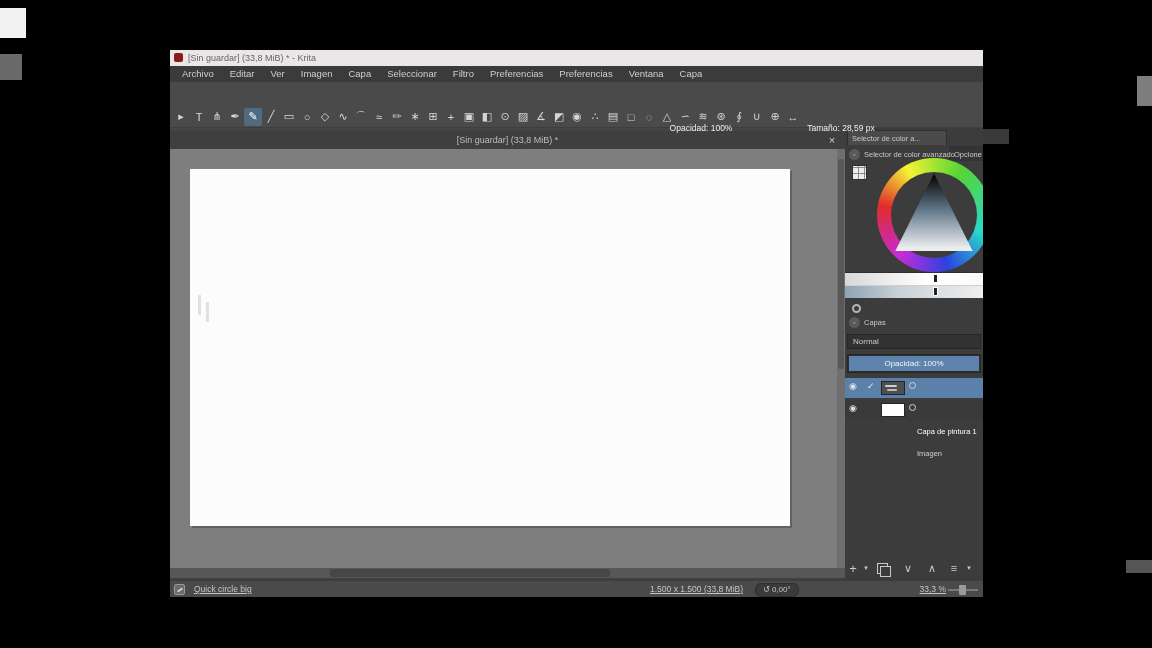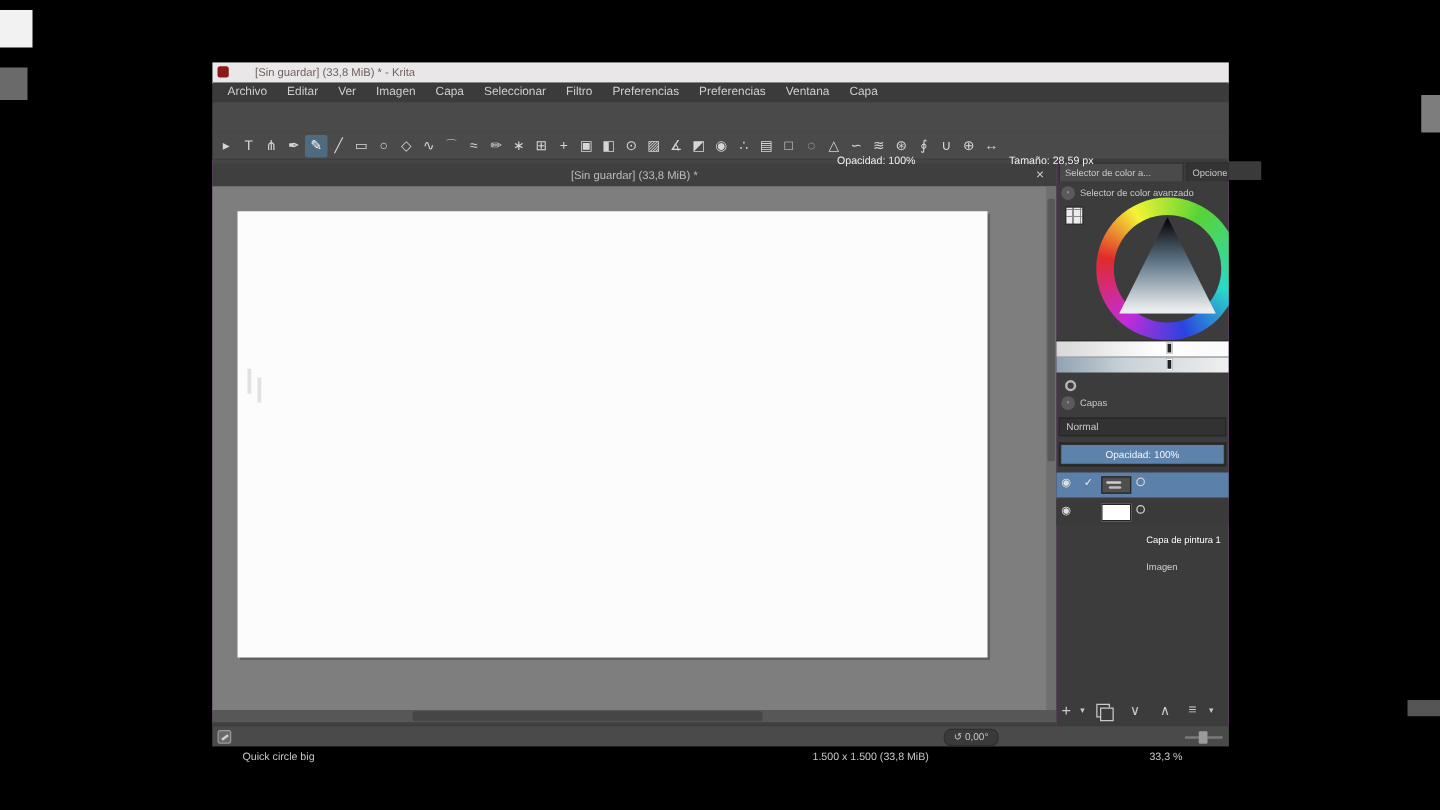--- a/index.html
+++ b/index.html
@@ -7,21 +7,21 @@
          font-family:"Liberation Sans","DejaVu Sans",sans-serif;cursor:default;
          -webkit-font-smoothing:antialiased;}
   .a{position:absolute;}
   .nw{white-space:nowrap;overflow:hidden;}
 
   
   .win{left:170px;top:50px;width:813px;height:547px;background:#4a4a4a;}
 
   .titlebar{left:0;top:0;width:813px;height:16px;background:#e9e7e7;border-bottom:1px solid #c7c3c3;}
   .appicon{left:4px;top:3px;width:9px;height:9px;background:#8b1a1a;border-radius:2px;}
-  .titletext{left:34px;top:0;width:500px;height:16px;line-height:16px;font-size:9px;color:#6e6260;}
+  .titletext{left:18px;top:0;width:500px;height:16px;line-height:16px;font-size:9px;color:#6e6260;}
 
   .menubar{left:0;top:16px;width:813px;height:16px;background:#3b3b3b;display:flex;align-items:center;padding-left:4px;box-sizing:border-box;}
   .mi{font-size:9.5px;color:#cfcfcf;padding:0 8px;line-height:16px;}
 
   .tb1{left:0;top:32px;width:813px;height:24px;background:#4a4a4a;border-bottom:1px solid #414141;}
   .ticon{color:#d8d8d8;font-size:12px;line-height:18px;text-align:center;width:18px;height:18px;top:37px;}
   .i-new{left:5px;top:39px;width:10px;height:13px;border:1px solid #d8d8d8;background:#4a4a4a;}
   .i-new:after{content:"";position:absolute;right:-1px;top:-1px;width:4px;height:4px;background:#4a4a4a;border-left:1px solid #d8d8d8;border-bottom:1px solid #d8d8d8;}
   .i-open{left:27px;top:42px;width:14px;height:9px;background:#d8d8d8;border-radius:1px;}
   .i-open:before{content:"";position:absolute;left:0;top:-3px;width:6px;height:3px;background:#d8d8d8;border-radius:1px 1px 0 0;}
@@ -64,21 +64,21 @@
   .vscroll{left:667px;top:21px;width:8px;height:419px;background:#6f6f6f;}
   .vthumb{left:1px;top:10px;width:6px;height:210px;background:#585858;border-radius:2px;}
   .hscroll{left:0;top:440px;width:675px;height:10px;background:#575757;}
   .hthumb{left:160px;top:1px;width:280px;height:8px;background:#464646;border-radius:2px;}
   .mdibottom{left:0;top:450px;width:675px;height:2px;background:#3f3f3f;}
 
   
   .panel{left:675px;top:0;width:138px;height:452px;background:#3c3c3c;overflow:hidden;}
   .ptab{top:2px;height:15px;font-size:7.5px;color:#c9c9c9;line-height:15px;padding:0 4px;box-sizing:border-box;}
   .ptab1{left:2px;width:100px;background:#4a4a4a;border:1px solid #2f2f2f;border-bottom:none;}
-  .ptab2{left:104px;width:34px;background:#343434;border:1px solid #2f2f2f;border-bottom:none;}
+  .ptab2{left:104px;width:34px;background:#343434;border:1px solid #2f2f2f;border-bottom:none;margin-top:16px;}
   .dhead{height:14px;font-size:7.5px;color:#c9c9c9;line-height:14px;}
   .dico{width:11px;height:11px;border-radius:50%;background:#5a5a5a;color:#cfcfcf;font-size:7px;text-align:center;line-height:11px;}
   .gridbtn{left:7px;top:37px;width:13px;height:13px;
      background:repeating-linear-gradient(0deg,rgba(0,0,0,0) 0 5px,#8a8a8a 5px 6px),
                 repeating-linear-gradient(90deg,#ececec 0 5px,#8a8a8a 5px 6px);
      border:1px solid #2e2e2e;}
   .wheel{left:32px;top:30px;width:114px;height:114px;border-radius:50%;
      background:conic-gradient(from -30deg, #f4f433, #57d435 60deg, #2ad9c8 140deg, #2b43e0 195deg, #c52bd8 250deg, #e02b2b 310deg, #f4f433 360deg);}
   .hole{position:absolute;left:14px;top:14px;right:14px;bottom:14px;border-radius:50%;background:#3c3c3c;}
   .tri{position:absolute;left:14px;top:12px;width:86px;height:88px;
@@ -102,21 +102,21 @@
   .thumb-strokes:before{content:"";position:absolute;left:3px;top:3px;width:12px;height:2px;background:#cfcfcf;border-radius:1px;}
   .thumb-strokes:after{content:"";position:absolute;left:5px;top:7px;width:10px;height:2px;background:#bdbdbd;border-radius:1px;}
   .thumb-white{background:#ffffff;}
   .pbottom{left:0;top:430px;width:138px;height:20px;display:flex;align-items:center;color:#c9c9c9;}
   .pb{font-size:11px;text-align:center;}
   .dup{position:relative;width:9px;height:9px;border:1px solid #c9c9c9;margin-left:6px;}
   .dup:after{content:"";position:absolute;left:2px;top:2px;width:9px;height:9px;border:1px solid #c9c9c9;background:#3c3c3c;}
 
   
   .status{left:0;top:530px;width:813px;height:17px;background:#4a4a4a;border-top:1px solid #3c3c3c;box-sizing:border-box;font-size:8.5px;color:#c6c6c6;}
-  .st{top:16px;line-height:16px;}
+  .st{top:0;line-height:16px;text-decoration:underline;}
   .sicon{left:4px;top:3px;width:11px;height:11px;background:#6a6a6a;border:1px solid #9a9a9a;border-radius:2px;box-sizing:border-box;}
   .sicon:after{content:"";position:absolute;left:2px;top:4px;width:6px;height:2px;background:#cfcfcf;transform:rotate(-35deg);}
   .pill{left:585px;top:2px;height:12px;border-radius:6px;background:#3a3a3a;border:1px solid #2f2f2f;padding:0 7px;font-size:8px;line-height:11px;color:#c6c6c6;}
   .ztrack{left:778px;top:8px;width:30px;height:2px;background:#7a7a7a;}
   .zthumb{left:789px;top:4px;width:7px;height:10px;background:#9a9a9a;border-radius:1px;}
 
   
   .art{background:#6a6a6a;}
 </style>
 </head>

